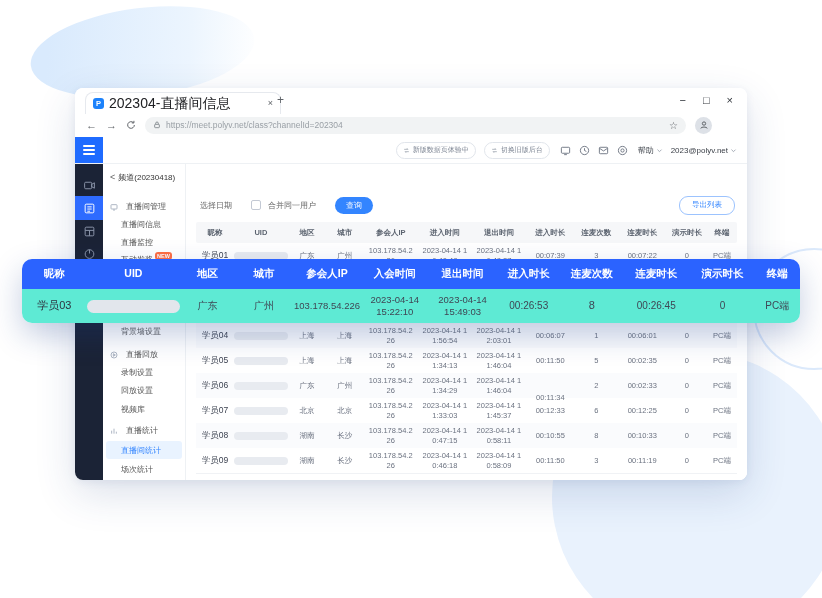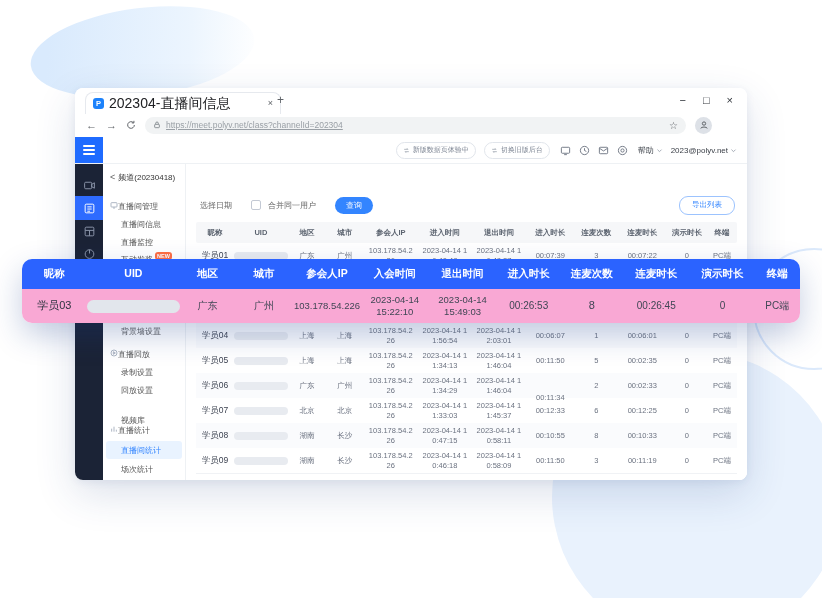--- a/index.html
+++ b/index.html
@@ -23,21 +23,21 @@
            display:flex;align-items:center;justify-content:center;flex:none;}
   .tabtitle{flex:1;font-size:14px;color:#202124;white-space:nowrap;overflow:hidden;text-overflow:ellipsis;}
   .tabclose{font-size:9px;color:#5f6368;line-height:1;}
   .newtab{position:absolute;left:202px;top:6px;font-size:12px;color:#5f6368;line-height:1;}
   .winctl{position:absolute;right:14px;top:5px;display:flex;gap:17px;align-items:center;height:14px;}
   .winctl span{font-size:11px;color:#30353b;line-height:1;}
   .addr{height:24px;display:flex;align-items:center;gap:9px;padding:0 11px;background:#fff;}
   .navg{font-size:11px;color:#5f6368;line-height:1;}
   .urlbox{flex:1;max-width:525px;height:17px;background:#f1f3f4;border-radius:10px;display:flex;align-items:center;
           gap:5px;padding:0 8px;}
-  .url{font-size:8.5px;color:#9aa0a6;white-space:nowrap;overflow:hidden;flex:1;text-decoration:underline;}
+  .url{font-size:8.5px;color:#9aa0a6;white-space:nowrap;overflow:hidden;flex:1;}
   .star{font-size:10px;color:#5f6368;}
   .avatar{width:17px;height:17px;border-radius:50%;background:#dde1e7;display:flex;align-items:center;justify-content:center;color:#5f6368;}
   
   .apptop{height:26px;display:flex;align-items:stretch;border-bottom:1px solid #eef1f4;background:#fff;}
   .burger{width:28px;background:#1f6bff;display:flex;flex-direction:column;align-items:center;justify-content:center;gap:2.5px;flex:none;}
   .burger i{display:block;width:12px;height:1.6px;background:#fff;border-radius:1px;}
   .apptop-left{display:flex;align-items:center;gap:14px;padding:0 12px;font-size:8.5px;color:#3a3f47;}
   .tb-item{display:flex;align-items:center;gap:3px;color:#3a3f47;margin-top:37px;}
   .ico{color:#6b7380;display:inline-flex;}
   .apptop-right{margin-left:auto;display:flex;align-items:center;gap:8px;padding-right:10px;}
@@ -47,21 +47,21 @@
   .acct{display:flex;align-items:center;gap:2px;font-size:8px;color:#3a3f47;white-space:nowrap;}
   
   .appbody{display:flex;height:317px;background:#fff;}
   .rail{width:28px;background:#1b2336;display:flex;flex-direction:column;align-items:center;padding-top:10px;flex:none;}
   .rail .ri{width:28px;height:22px;display:flex;align-items:center;justify-content:center;color:#8b94a9;}
   .rail .ri.active{background:#2e6bff;color:#fff;height:24px;}
   .sidenav{width:82px;background:#fff;border-right:1px solid #eef1f4;position:relative;flex:none;font-size:8px;}
   .backrow{position:absolute;top:8px;left:7px;display:flex;align-items:center;gap:3px;color:#333;}
   .backrow .lt{color:#666;font-size:9px;line-height:1;}
   .sn{position:absolute;left:18px;color:#555;white-space:nowrap;}
-  .sn.section{left:7px;display:flex;gap:0;color:#555;}
+  .sn.section{left:7px;display:flex;align-items:center;gap:8px;color:#555;}
   .sn.section .ico{color:#9aa5b5;}
   .sn.active-item{left:3px;right:3px;height:18px;background:#e9f3ff;border-radius:3px;display:flex;align-items:center;
                   padding-left:15px;color:#3385ff;}
   .newbadge{display:inline-block;margin-left:2px;background:#ff6e43;color:#fff;font-size:5.5px;padding:1px 2px;
             border-radius:3px;transform:translateY(-4px);font-weight:bold;}
   
   .mainarea{flex:1;position:relative;background:#fff;}
   .tabsrow{position:absolute;top:0;left:0;right:0;height:26px;display:flex;gap:16px;padding:0 14px;align-items:stretch;font-size:8.5px;color:#454b54;}
   .mtab{display:flex;align-items:center;border-bottom:2px solid transparent;white-space:nowrap;}
   .mtab.active{color:#3385ff;border-bottom-color:#3385ff;}
@@ -83,21 +83,21 @@
   .t-row.after-gap{margin-top:55px;}
   .cell{display:flex;align-items:center;justify-content:center;text-align:center;line-height:1.25;}
   .c-name span{color:#3c4250;font-size:8.5px;}
   .uid-pill{width:56px;height:8px;background:#e8ebf0;border-radius:4px;}
   .t-row .c-wrap span{display:inline-block;width:46px;word-break:break-all;}
   
   .overlay{position:absolute;left:22px;top:259px;width:778px;z-index:6;border-radius:10px;
            box-shadow:0 12px 30px rgba(25,60,140,.25);}
   .ov-head{height:30px;background:#2b63ff;border-radius:10px 10px 0 0;display:flex;align-items:center;
            color:#fff;font-size:10.5px;font-weight:bold;}
-  .ov-row{height:34px;background:#f9a8d4;border-radius:0 0 10px 10px;display:flex;align-items:center;
+  .ov-row{height:34px;background:#5eead4;border-radius:0 0 10px 10px;display:flex;align-items:center;
           font-size:10px;color:#3f4654;}
   .ov-row .c-name span{font-size:11px;color:#2e3440;}
   .uid-pill-lg{width:108px;height:13px;background:#e2e6ec;border-radius:7px;}
   .ov-row .c-wrap span{display:inline-block;width:76px;font-size:9.5px;line-height:1.25;}
   .ov-row .c-big span{font-size:11px;}
   svg{display:block;}
 </style>
 </head>
 <body>
 
@@ -294,21 +294,21 @@
           <span class="ico">
               <svg width="8" height="8" viewBox="0 0 24 24" fill="none" stroke="currentColor" stroke-width="2.4">
                 <circle cx="12" cy="12" r="9"></circle>
                 <path d="M10 8l6 4-6 4z"></path>
               </svg>
             </span>
           <span>直播回放</span>
         </div>
         <div class="sn" style="top:203px">录制设置</div>
         <div class="sn" style="top:221px">回放设置</div>
-        <div class="sn" style="top:251px">视频库</div>
+        <div class="sn" style="top:240px">视频库</div>
         <div class="sn section" style="top:261px">
           <span class="ico">
               <svg width="8" height="8" viewBox="0 0 24 24" fill="none" stroke="currentColor" stroke-width="2.4">
                 <path d="M5 20V11M12 20V5M19 20v-6"></path>
               </svg>
             </span>
           <span>直播统计</span>
         </div>
         <div class="sn active-item" style="top:277px">直播间统计</div>
         <div class="sn" style="top:300px">场次统计</div>

